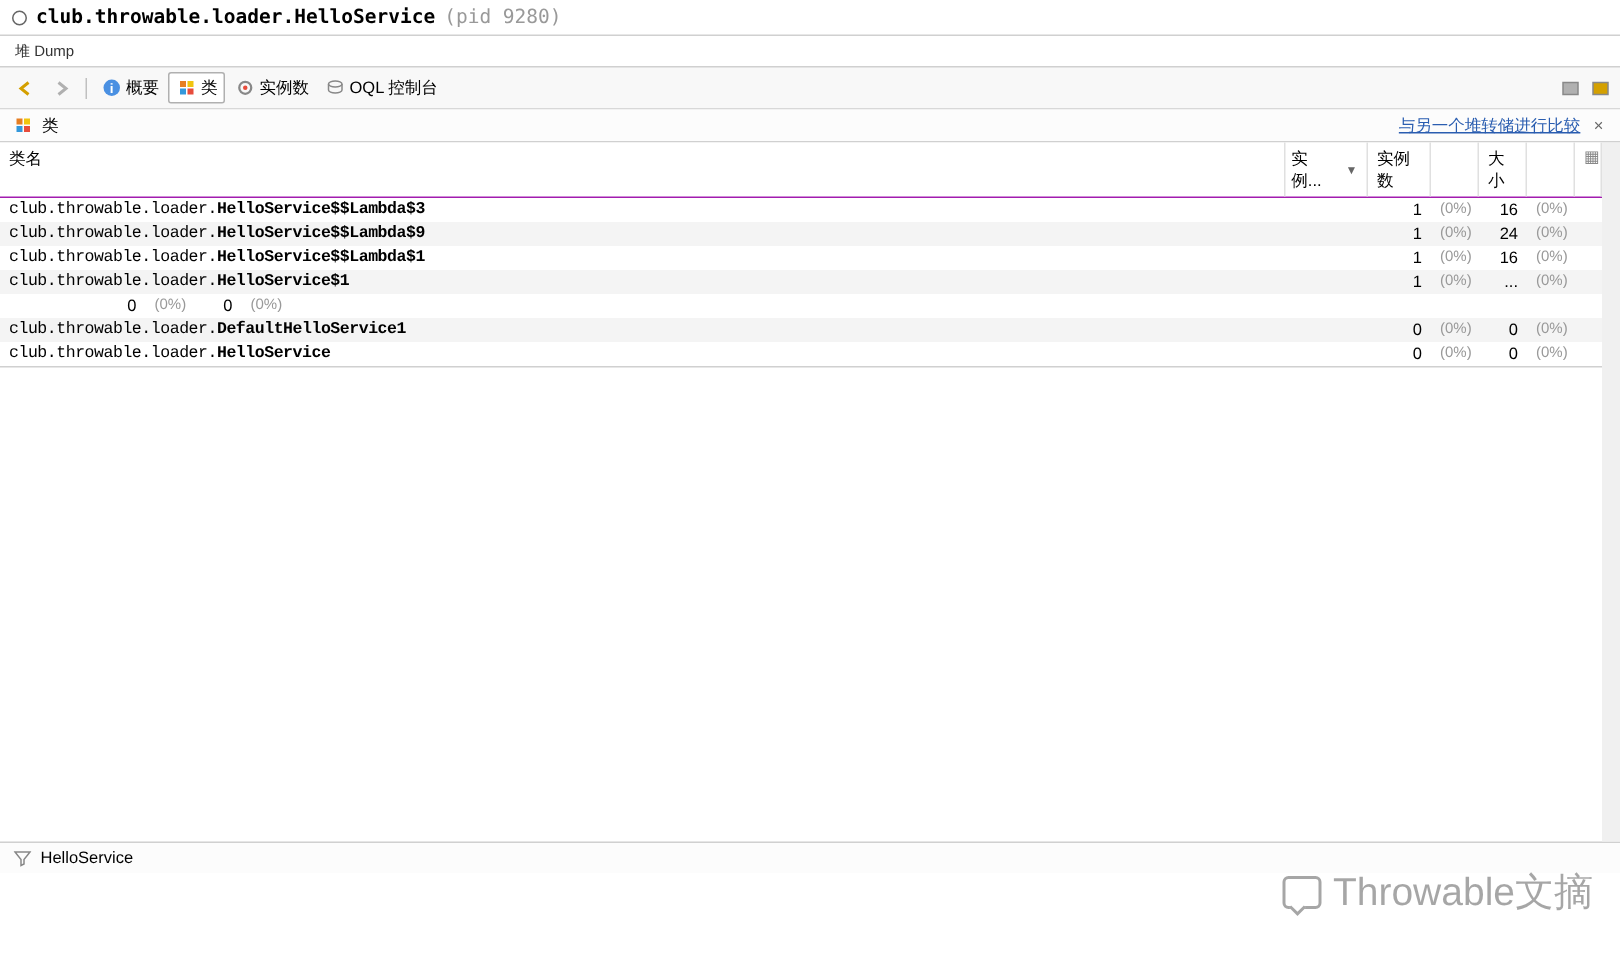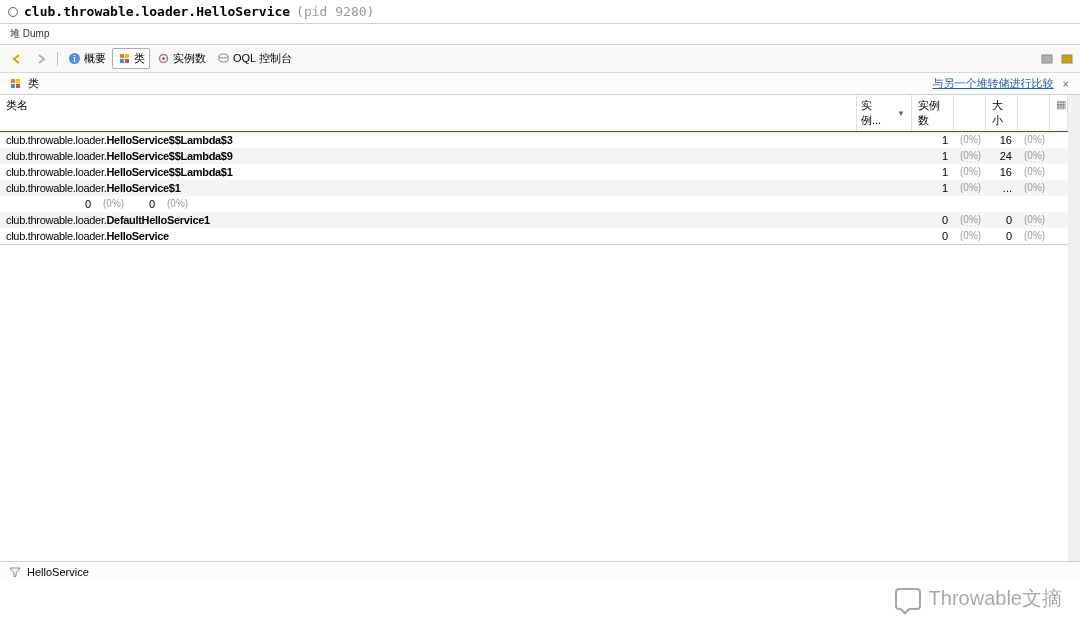--- a/index.html
+++ b/index.html
@@ -125,21 +125,21 @@
     .th-last { width: 18px; text-align:center; color:#888;}
     .table-body {
       font-size: 11px;
     }
     .tr {
       display: flex;
       padding: 1px 0;
     }
     .tr:nth-child(even) { background: #f4f4f4; }
     .td { padding: 1px 6px; }
-    .td-name { flex: 1; font-family: Liberation Sans, sans-serif; letter-spacing: -0.3px;}
+    .td-name { flex: 1; font-family: Liberation Mono, monospace; letter-spacing: -0.3px;}
     .td-name .pkg { font-weight: normal; }
     .td-name .cls { font-weight: bold; }
     .td-count { width: 42px; text-align: right; }
     .td-pct1 { width: 32px; text-align: right; color: #999; font-size:10px;}
     .td-size { width: 32px; text-align: right; }
     .td-pct2 { width: 32px; text-align: right; color: #999; font-size:10px;}
     .td-inst { width: 55px; }
     .td-last { width: 18px; }
     .main-area {
       height: 466px;
@@ -152,21 +152,21 @@
       display: flex;
       align-items: center;
       gap: 5px;
       background: #fcfcfc;
       font-size: 11px;
     }
     .watermark {
       position: absolute;
       bottom: 26px;
       right: 18px;
-      font-size: 20px;
+      font-size: 26px;
       color: rgba(0,0,0,0.35);
       display: flex;
       align-items: center;
       gap: 8px;
       font-weight: 400;
     }
     .watermark .wm-icon {
       width: 26px; height: 22px;
       border: 2px solid rgba(0,0,0,0.35);
       border-radius: 4px;

